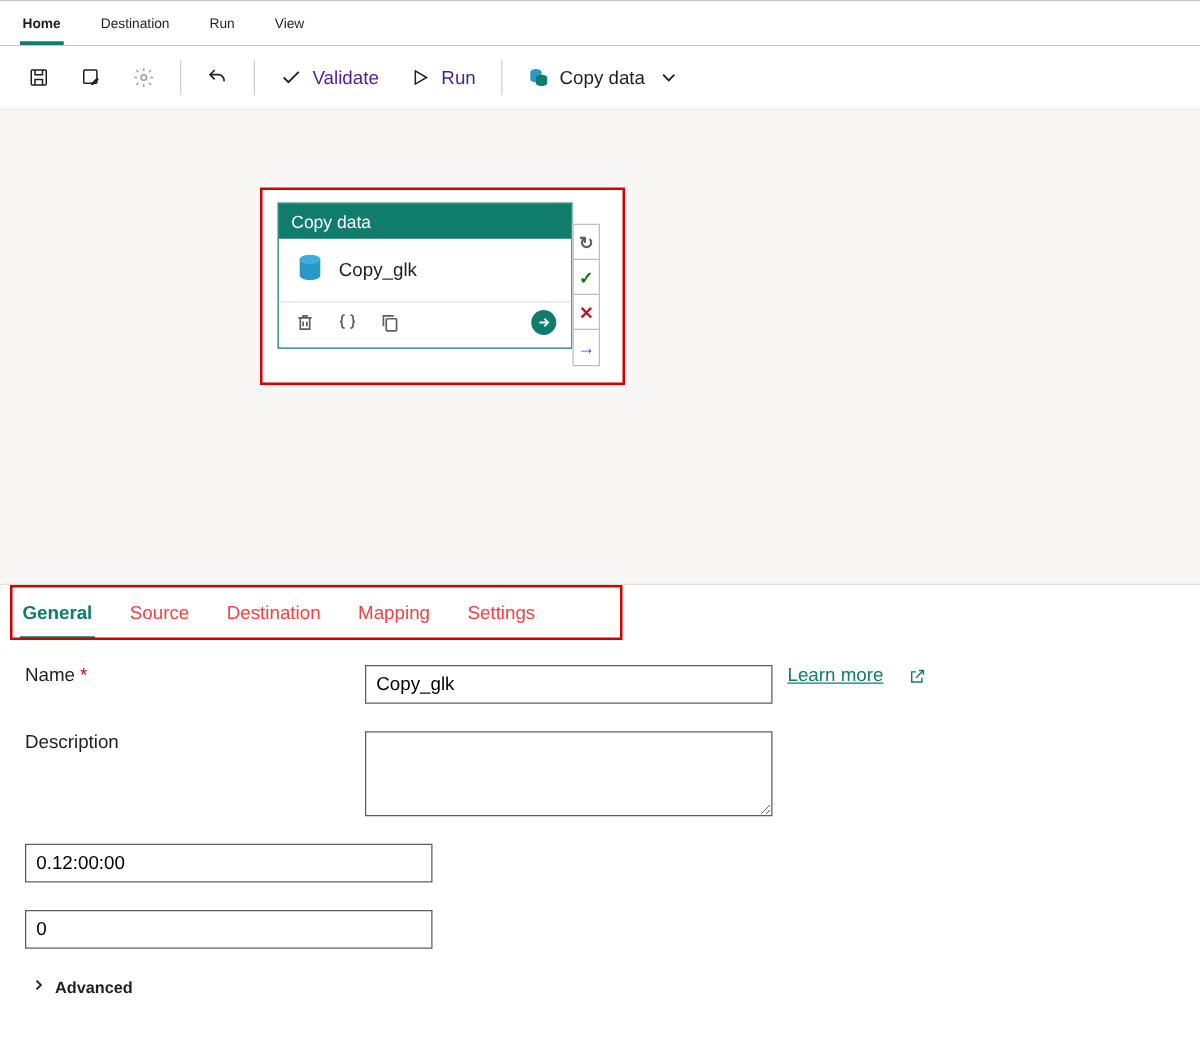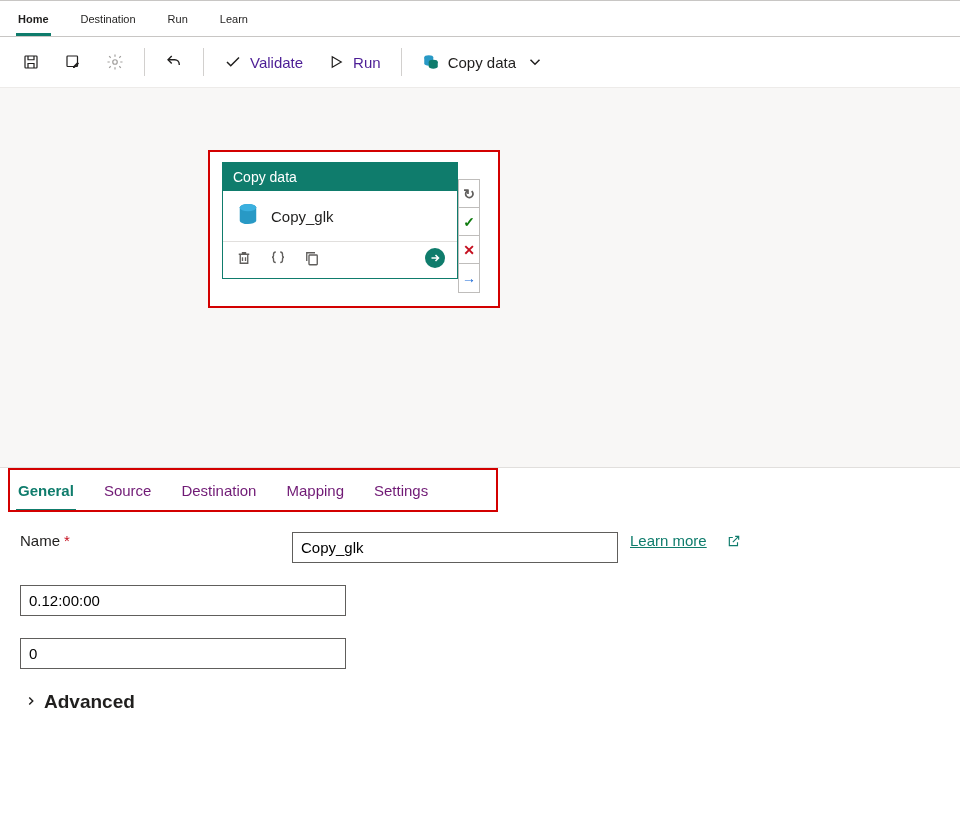--- a/index.html
+++ b/index.html
@@ -31,42 +31,42 @@
   .small-ic { width: 18px; height: 18px; cursor: pointer; }
   .go-circle { width: 20px; height: 20px; border-radius: 50%; background: #0f7c6c; display: flex; align-items: center; justify-content: center; cursor: pointer; }
   .side-handles { position: absolute; left: 248px; top: 27px; width: 22px; border: 1px solid #bfbdbb; background: #fff; }
   .side-handles > div { height: 28px; border-bottom: 1px solid #bfbdbb; display:flex; align-items:center; justify-content:center; font-size:14px; font-weight:700; }
   .side-handles > div:last-child { border-bottom: none; }
 
   
   .prop-panel { padding: 0 12px 0 0; }
   .prop-tabs-wrap { position: relative; padding: 4px 16px 0 16px; }
   .prop-tabs { display: flex; gap: 26px; }
-  .prop-tab { padding: 10px 2px; font-size: 15px; color: #701a75; border-bottom: 3px solid transparent; cursor: pointer; }
+  .prop-tab { padding: 10px 2px; font-size: 15px; color: #ef4444; border-bottom: 3px solid transparent; cursor: pointer; }
   .prop-tab.active { font-weight: 600; border-bottom-color: #0f7c6c; color: #0f7c6c; }
   .prop-tabs-highlight { position: absolute; left: 8px; top: 0px; width: 490px; height: 44px; border: 2px solid #d30000; pointer-events: none; }
 
   .form { padding: 20px 20px 0 20px; }
   .form-row { display: flex; align-items: flex-start; margin-bottom: 22px; }
   .form-label { width: 272px; font-weight: 400; font-size: 15px; display: flex; align-items: center; gap: 4px; }
   .req { color: #c50f1f; }
   .info-ic { width: 14px; height: 14px; color: #605e5c; }
   input[type=text], textarea { font-family: inherit; font-size: 15px; padding: 6px 8px; border: 1px solid #605e5c; width: 326px; }
   textarea { height: 68px; resize: both; }
   .learn-more { margin-left: 12px; color: #0f7c6c; font-size: 15px; display: inline-flex; align-items: center; gap: 20px; }
-  .advanced { display: flex; align-items: center; gap: 6px; font-weight: 600; font-size: 19px; padding-left: 4px; cursor: pointer; }
+  .advanced { display: flex; align-items: center; gap: 6px; font-weight: 600; font-size: 13px; padding-left: 4px; cursor: pointer; }
 </style>
 </head>
 <body>
 
 <div class="top-tabs">
   <div class="top-tab active">Home</div>
   <div class="top-tab">Destination</div>
   <div class="top-tab">Run</div>
-  <div class="top-tab">Learn</div>
+  <div class="top-tab">View</div>
 </div>
 
 <div class="toolbar-wrap">
   <div class="tb-btn">
     <span class="tb-icon">
       <svg viewBox="0 0 24 24" fill="none" stroke="#201f1e" stroke-width="1.6">
           <rect x="4" y="4" width="16" height="16" rx="1"></rect>
           <path d="M8 4v5h8V4"></path>
           <path d="M8 20v-6h8v6"></path>
         </svg>
@@ -205,20 +205,24 @@
         <span>Learn more</span>
         <span class="info-ic">
           <svg viewBox="0 0 24 24" fill="none" stroke="#0f7c6c" stroke-width="2">
               <path d="M14 4h6v6M20 4L10 14"></path>
               <path d="M18 14v6H4V6h6"></path>
             </svg>
         </span>
       </a>
     </div>
 
+    <div class="form-row">
+      <div class="form-label">Description</div>
+      <textarea style=""></textarea>
+    </div>
 
     <div class="form-row">
       <input type="text" value="0.12:00:00" style="">
     </div>
 
     <div class="form-row">
       <input type="text" value="0" style="">
     </div>
 
     <div class="advanced">

